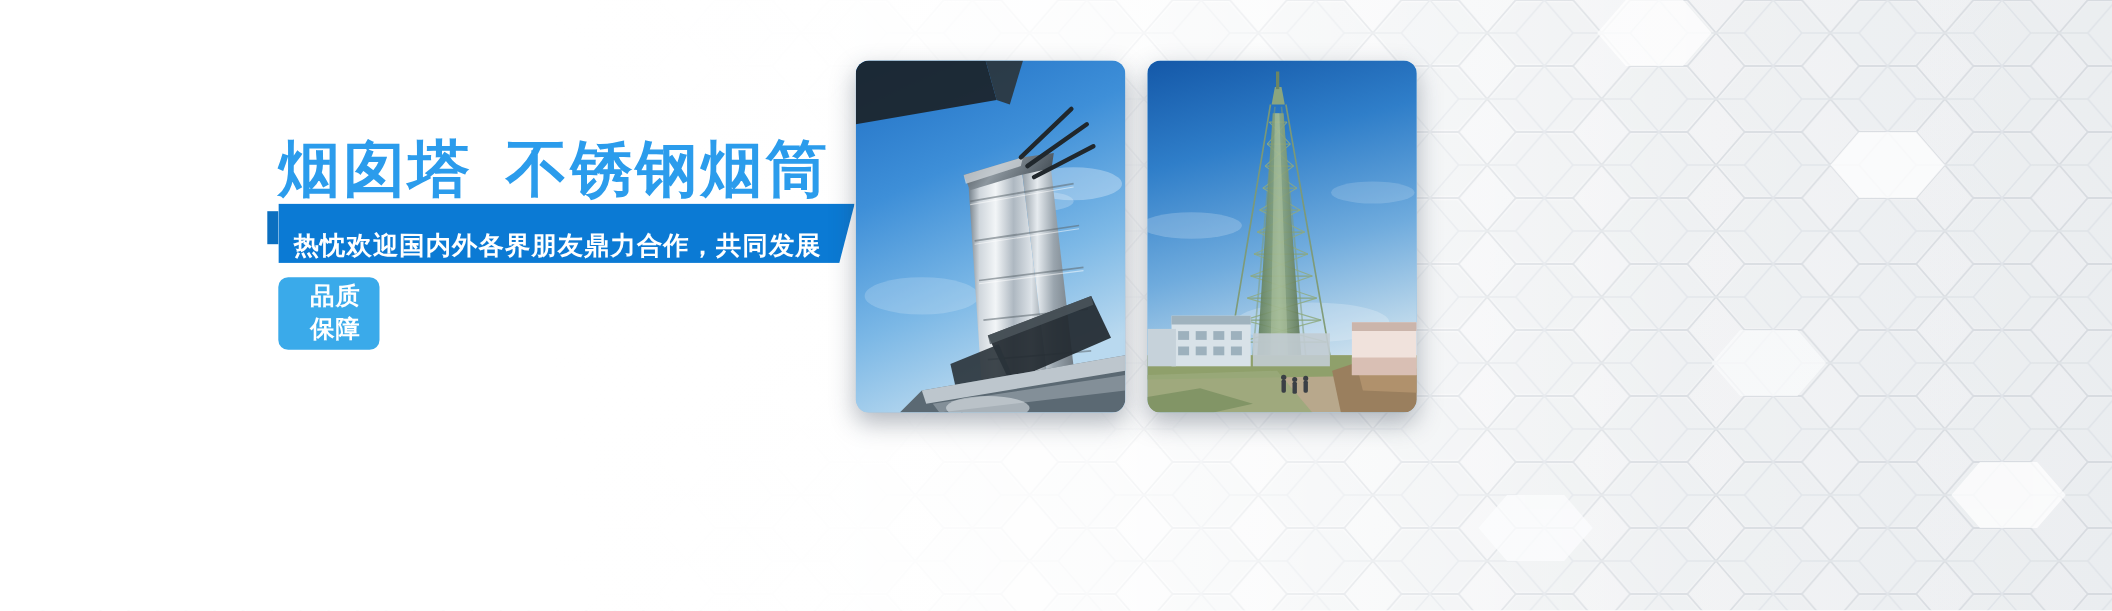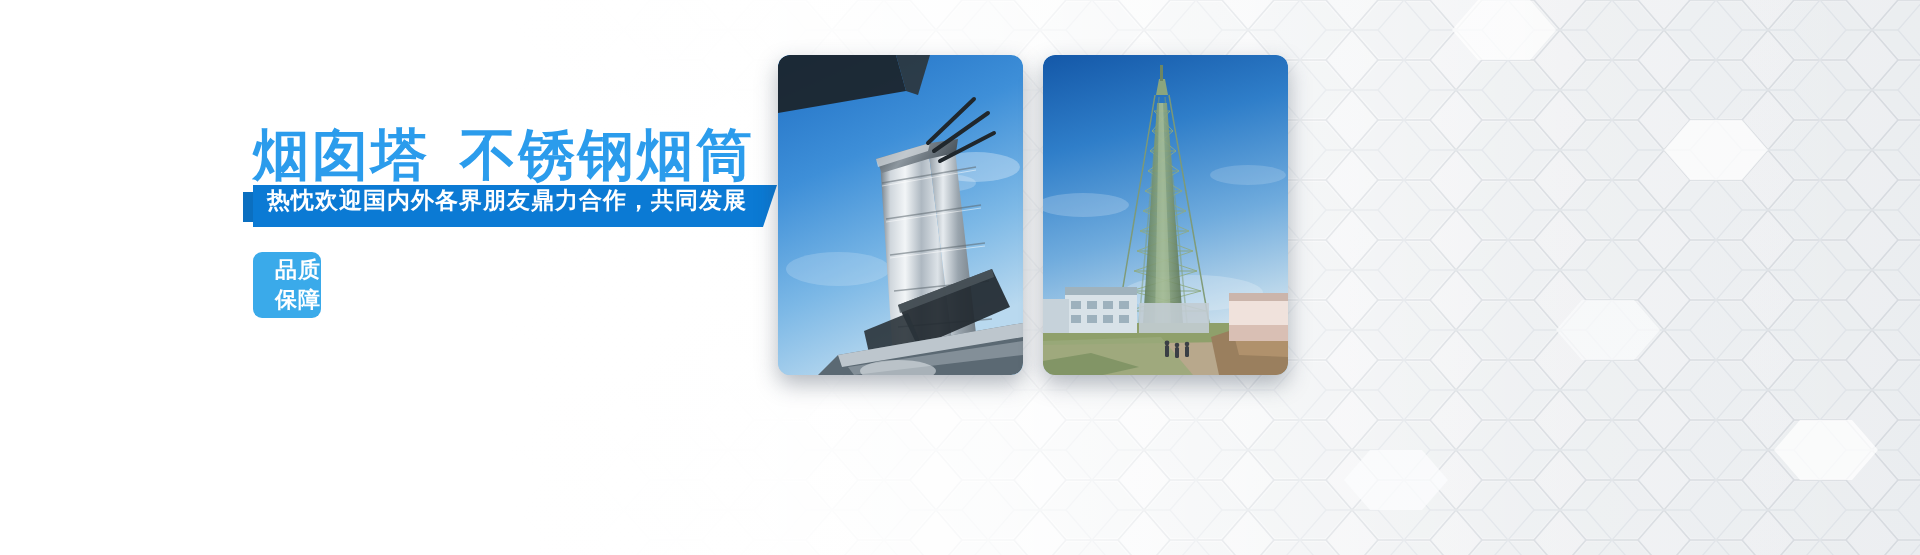--- a/index.html
+++ b/index.html
@@ -30,36 +30,36 @@
     font-size:56px;line-height:64px;font-weight:700;
     color:#2b9cec;letter-spacing:3px;white-space:nowrap;margin-top:29px;
   }
   .headline .gap{display:inline-block;width:30px;}
   .ribbon-wrap{position:absolute;top:185px;left:-10px;height:44px;}
   .ribbon-notch{
     position:absolute;left:0;top:7px;width:10px;height:30px;
     background:#0b6fc0;
   }
   .ribbon{
-    position:absolute;left:10px;top:0;height:42px;
+    position:absolute;left:10px;top:0;height:54px;
     background:#0b7ad4;
-    padding:0 18px 0 14px;
-    display:flex;align-items:flex-start;
+    padding:16px 18px 0 14px;
+    display:flex;align-items:flex-end;
     box-sizing:border-box;
     clip-path:polygon(0 0,100% 0,calc(100% - 14px) 100%,0 100%);
   }
   .ribbon-text{
     color:#ffffff;font-size:23px;font-weight:700;letter-spacing:1px;
     font-family:"DejaVu Sans","Liberation Sans",sans-serif;white-space:nowrap;
     padding-right:12px;
   }
   .badges{position:absolute;top:252px;left:0;display:flex;gap:16px;}
   .badge{
-    width:68px;height:66px;border-radius:9px;background:#3aaaea;
-    display:flex;flex-direction:column;align-items:flex-end;justify-content:center;
+    width:92px;height:66px;border-radius:9px;background:#3aaaea;
+    display:flex;flex-direction:column;align-items:center;justify-content:center;
     box-sizing:border-box;
     padding-left:12px;
   }
   .badge span{
     display:block;color:#ffffff;font-size:22px;line-height:30px;font-weight:700;
     font-family:"DejaVu Sans","Liberation Sans",sans-serif;letter-spacing:1px;
   }
   
   .photo{
     position:absolute;border-radius:12px;overflow:hidden;

